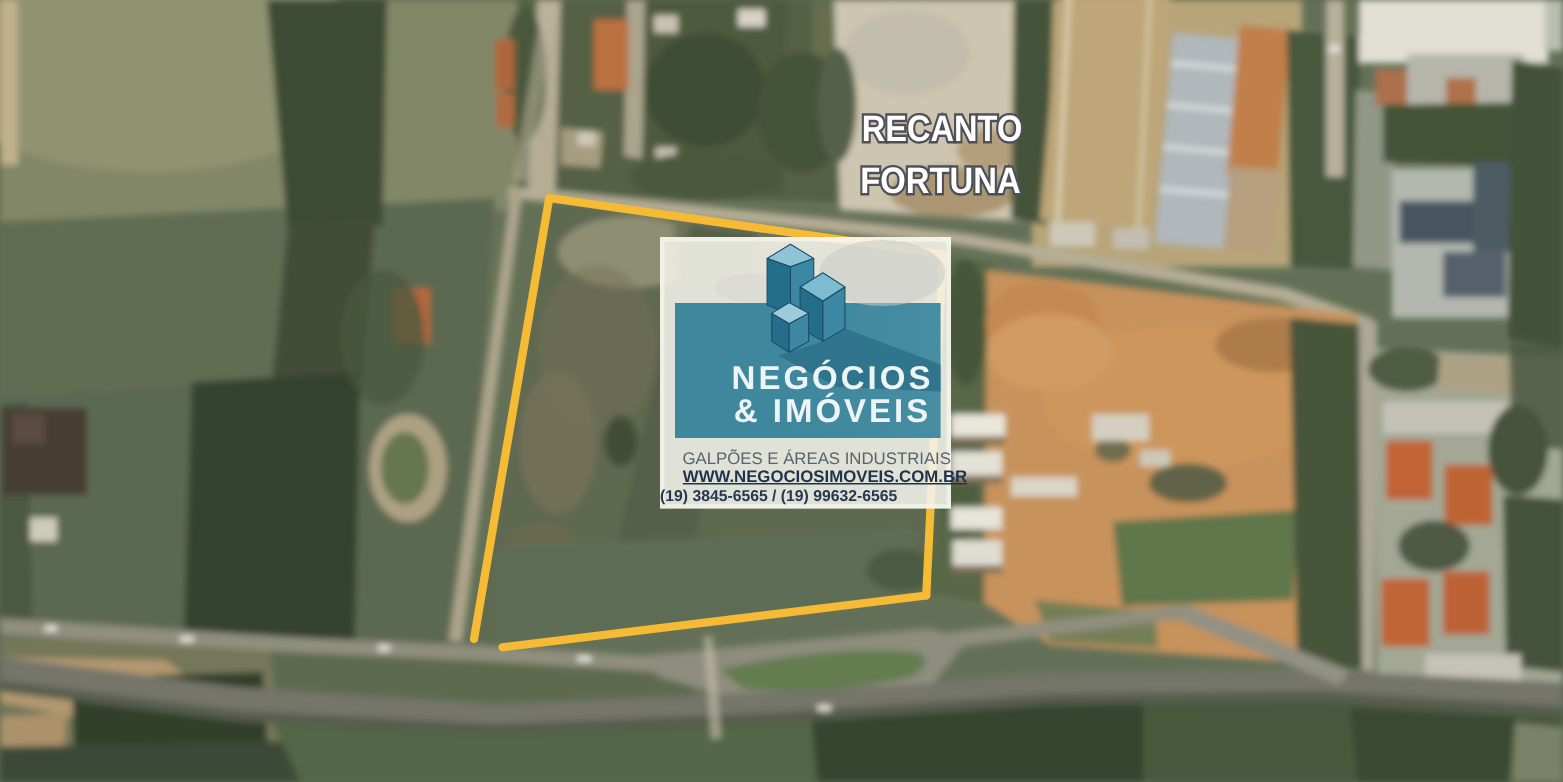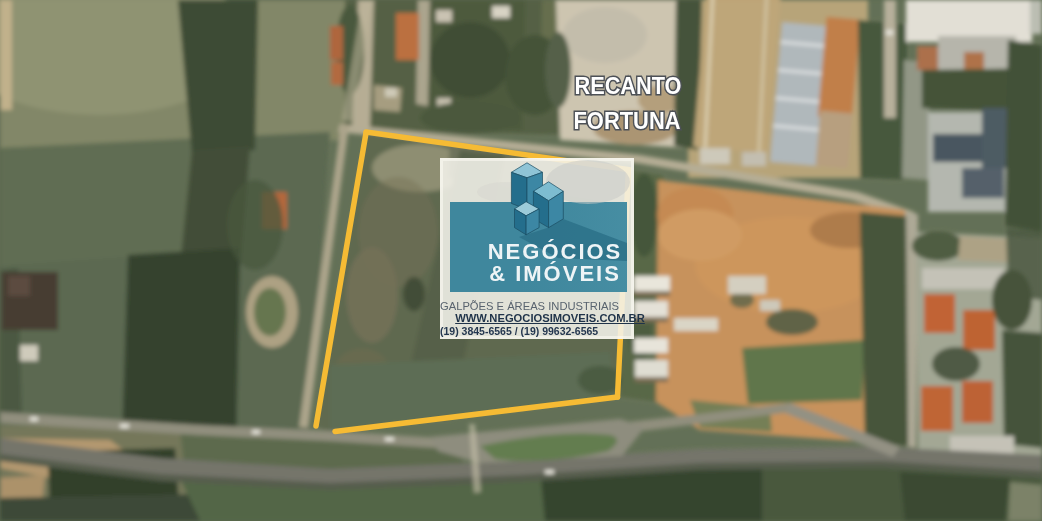--- a/index.html
+++ b/index.html
@@ -352,19 +352,19 @@
 
   <g stroke="#1a4c61" stroke-width="0.7" stroke-linejoin="round">
     <polygon points="526.1,201.7 539.1,208.9 526.1,215.8 514.5,208.9" fill="#9ccbd9"></polygon>
     <polygon points="514.5,208.9 526.1,215.8 526.1,234.8 514.5,227.6" fill="#246e8c"></polygon>
     <polygon points="539.1,208.9 526.1,215.8 526.1,234.8 539.1,227.6" fill="#3c87a4"></polygon>
   </g>
 </svg>
 
 <div style="position:absolute;left:450px;top:241px;width:210px;text-align:center;color:#eef4f6;font-weight:bold;font-size:22px;letter-spacing:2px;line-height:22px;">NEGÓCIOS<br>&amp; IMÓVEIS</div>
 
-<div style="position:absolute;left:440px;top:300px;width:194px;text-align:left;color:#58636e;font-size:11.2px;white-space:nowrap;">GALPÕES E ÁREAS INDUSTRIAIS</div>
+<div style="position:absolute;left:440px;top:300px;width:194px;text-align:right;color:#58636e;font-size:11.2px;white-space:nowrap;">GALPÕES E ÁREAS INDUSTRIAIS</div>
 
 <div style="position:absolute;left:440px;top:312px;width:220px;text-align:center;color:#1f3349;font-size:11.2px;font-weight:bold;text-decoration:underline;white-space:nowrap;">WWW.NEGOCIOSIMOVEIS.COM.BR</div>
 
 <div style="position:absolute;left:440px;top:325px;width:158px;text-align:center;color:#253850;font-size:10.5px;font-weight:bold;white-space:nowrap;">(19) 3845-6565 / (19) 99632-6565</div>
 
 </div>
 
 </body></html>

